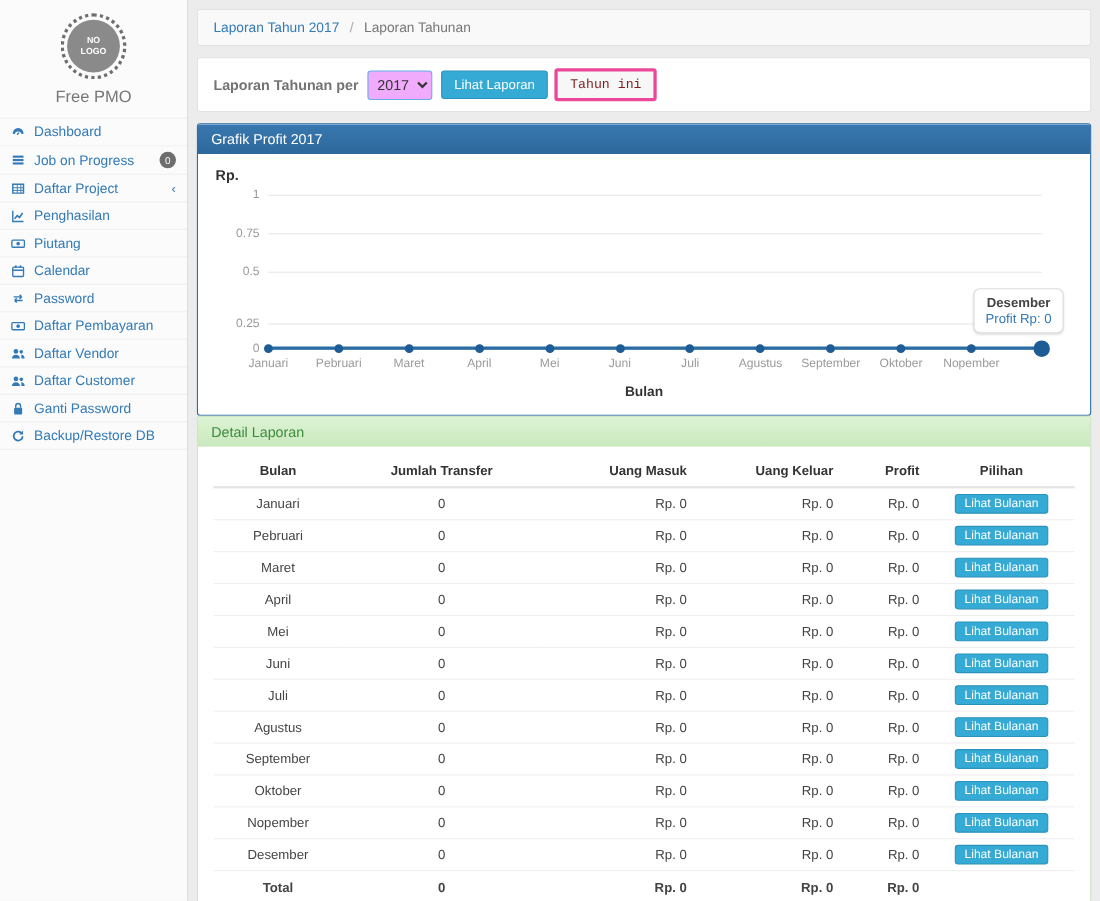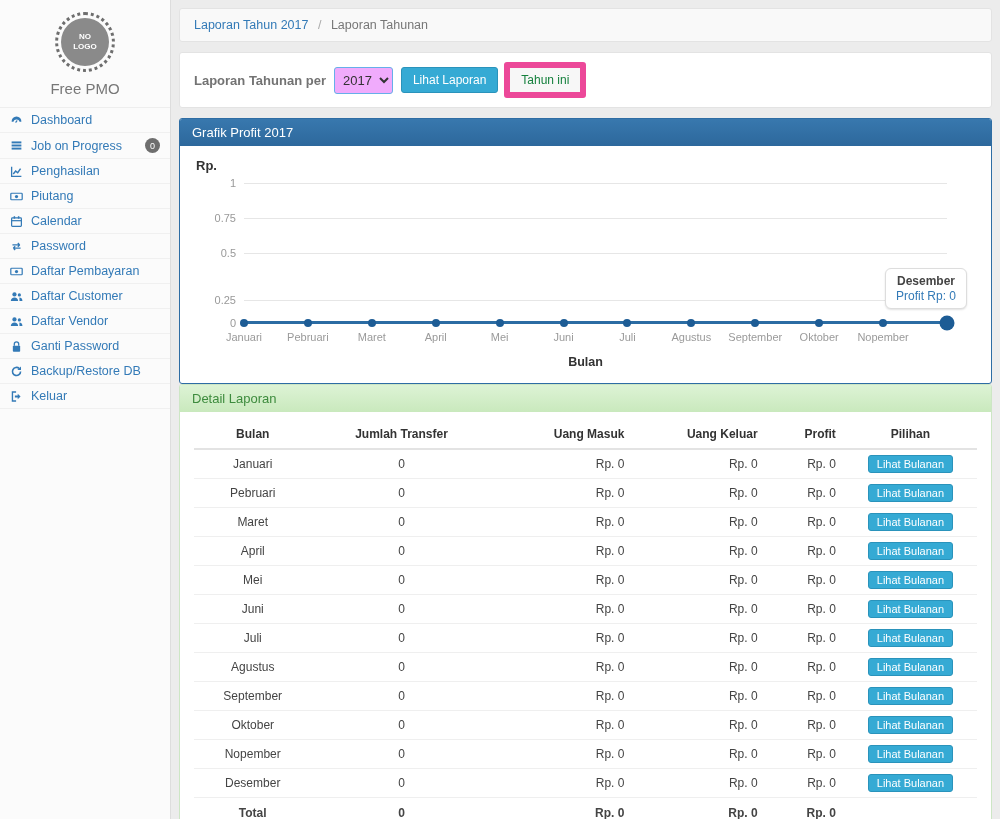--- a/index.html
+++ b/index.html
@@ -26,21 +26,21 @@
   .breadcrumb { padding:9px 14px; margin-bottom:10px; background:#f9f9f9; font-size:12.5px; }
   .breadcrumb a { color:#337ab7; text-decoration:none; }
   .breadcrumb .sep { color:#aaa; margin:0 6px; }
   .breadcrumb .cur { color:#777; }
 
   .filter-bar { padding:9px 14px; margin-bottom:10px; display:flex; align-items:center; }
   .filter-label { color:#737373; font-weight:bold; margin-right:8px; }
   select.year { height:27px; border:1px solid #66afe9; border-radius:3px; background:#f0abfc; font-size:13px; padding:0 4px; color:#333; margin-right:8px; font-family:inherit; }
   .btn { font-size:12px; border-radius:3px; padding:5px 11px; cursor:pointer; font-family:inherit; }
   .btn-info { background:#35aad4; border:1px solid #2a93bb; color:#fff; margin-right:6px; }
-  .btn-default { background:#f7f7f7; border:6px solid #ec4899; color:#15803d; }
+  .btn-default { background:#f7f7f7; border:3px solid #ec4899; color:#7f1d1d;font-family:Liberation Mono, monospace; }
 
   
   .panel { border-radius:3px; margin-bottom:0; overflow:hidden; }
   .panel-blue { border:1px solid #2e6da4; background:#fff; }
   .panel-blue .panel-head { background:linear-gradient(#3878ae,#2d689c); color:#fff; padding:6px 12px; font-size:13px; }
   .chart-body { padding:12px 16px 10px; position:relative; }
   .ylab { font-weight:bold; color:#333; font-size:13px; margin-bottom:4px; }
   .plot { position:relative; height:140px; margin:10px 28px 0 48px; }
   .gridline { position:absolute; left:0; right:0; border-top:1px solid #e6e6e6; }
   .gridline .tick { position:absolute; left:-42px; top:-7px; width:34px; text-align:right; font-size:11px; color:#999; }
@@ -97,20 +97,30 @@
             <rect x="2" y="6.8" width="12" height="2.4"></rect>
             <rect x="2" y="10.6" width="12" height="2.4"></rect>
           </svg>
         </span>
         <span class="lbl">Job on Progress</span>
         <span class="badge">0</span>
       </div>
       <div class="side-item">
         <span class="ic">
           <svg viewBox="0 0 16 16">
+            <path d="M2 3h12v10H2z" fill="none" stroke="#337ab7" stroke-width="1.6"></path>
+            <path d="M2 7h12M2 10h12M7 3v10M11 3v10" stroke="#337ab7" stroke-width="1"></path>
+          </svg>
+        </span>
+        <span class="lbl">Daftar Project</span>
+        <span class="chev">‹</span>
+      </div>
+      <div class="side-item">
+        <span class="ic">
+          <svg viewBox="0 0 16 16">
             <path d="M2 2v12h12" stroke="#337ab7" stroke-width="1.6" fill="none"></path>
             <polyline points="4,11 7,7.5 9.5,9.5 13,4.5" fill="none" stroke="#337ab7" stroke-width="1.8"></polyline>
           </svg>
         </span>
         <span class="lbl">Penghasilan</span>
       </div>
       <div class="side-item">
         <span class="ic">
           <svg viewBox="0 0 16 16">
             <rect x="1" y="4" width="14" height="8" rx="1" fill="none" stroke="#337ab7" stroke-width="1.5"></rect>
@@ -150,59 +160,50 @@
       </div>
       <div class="side-item">
         <span class="ic">
           <svg viewBox="0 0 16 16" fill="#337ab7">
             <circle cx="5.5" cy="5.5" r="2.6"></circle>
             <path d="M1 13.5c0-2.6 2-4.2 4.5-4.2s4.5 1.6 4.5 4.2z"></path>
             <circle cx="11.5" cy="6" r="2"></circle>
             <path d="M11.5 9.2c2 0 3.8 1.4 3.8 4.3h-3.6z"></path>
           </svg>
         </span>
-        <span class="lbl">Daftar Customer</span>
+        <span class="lbl">Daftar Vendor</span>
       </div>
       <div class="side-item">
         <span class="ic">
           <svg viewBox="0 0 16 16" fill="#337ab7">
             <circle cx="5.5" cy="5.5" r="2.6"></circle>
             <path d="M1 13.5c0-2.6 2-4.2 4.5-4.2s4.5 1.6 4.5 4.2z"></path>
             <circle cx="11.5" cy="6" r="2"></circle>
             <path d="M11.5 9.2c2 0 3.8 1.4 3.8 4.3h-3.6z"></path>
           </svg>
         </span>
-        <span class="lbl">Daftar Vendor</span>
+        <span class="lbl">Daftar Customer</span>
       </div>
       <div class="side-item">
         <span class="ic">
           <svg viewBox="0 0 16 16">
             <rect x="3.5" y="7" width="9" height="7.5" rx="1" fill="#337ab7"></rect>
             <path d="M5.3 7V5a2.7 2.7 0 0 1 5.4 0v2" fill="none" stroke="#337ab7" stroke-width="1.6"></path>
           </svg>
         </span>
         <span class="lbl">Ganti Password</span>
       </div>
       <div class="side-item">
         <span class="ic">
           <svg viewBox="0 0 16 16">
             <path d="M13 8a5 5 0 1 1-1.6-3.7" fill="none" stroke="#337ab7" stroke-width="2"></path>
             <path d="M13.5 1.8v4.4H9z" fill="#337ab7"></path>
           </svg>
         </span>
         <span class="lbl">Backup/Restore DB</span>
-      </div>
-      <div class="side-item">
-        <span class="ic">
-          <svg viewBox="0 0 16 16">
-            <path d="M7.5 2.5H3v11h4.5" fill="none" stroke="#337ab7" stroke-width="1.7"></path>
-            <path d="M9.5 4.5L13 8l-3.5 3.5V9.3H6V6.7h3.5z" fill="#337ab7"></path>
-          </svg>
-        </span>
-        <span class="lbl">Keluar</span>
       </div>
     </nav>
 </aside>
 
 <main class="content">
 
   <div class="card breadcrumb">
     <a href="#">Laporan Tahun 2017</a>
     <span class="sep">/</span>
     <span class="cur">Laporan Tahunan</span>

